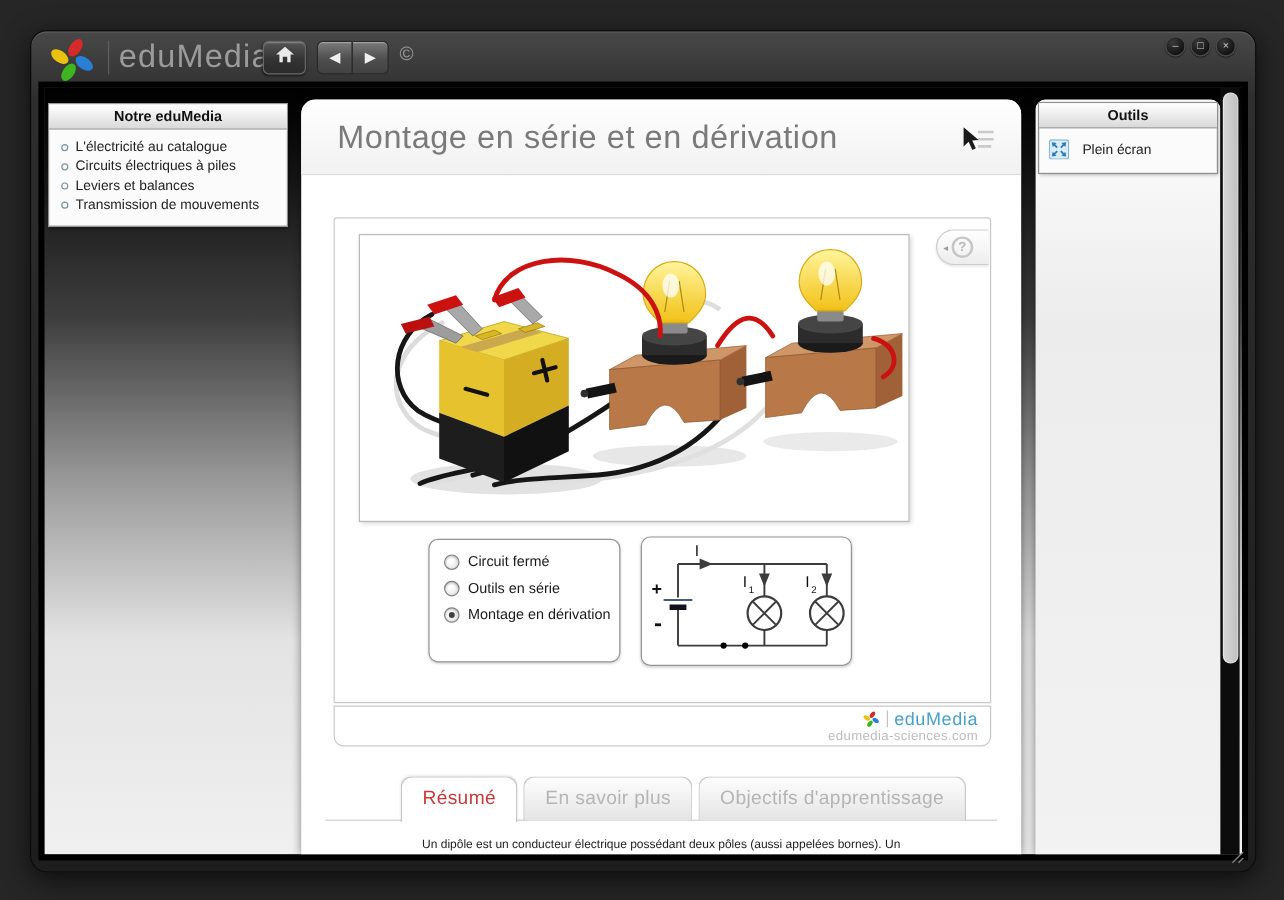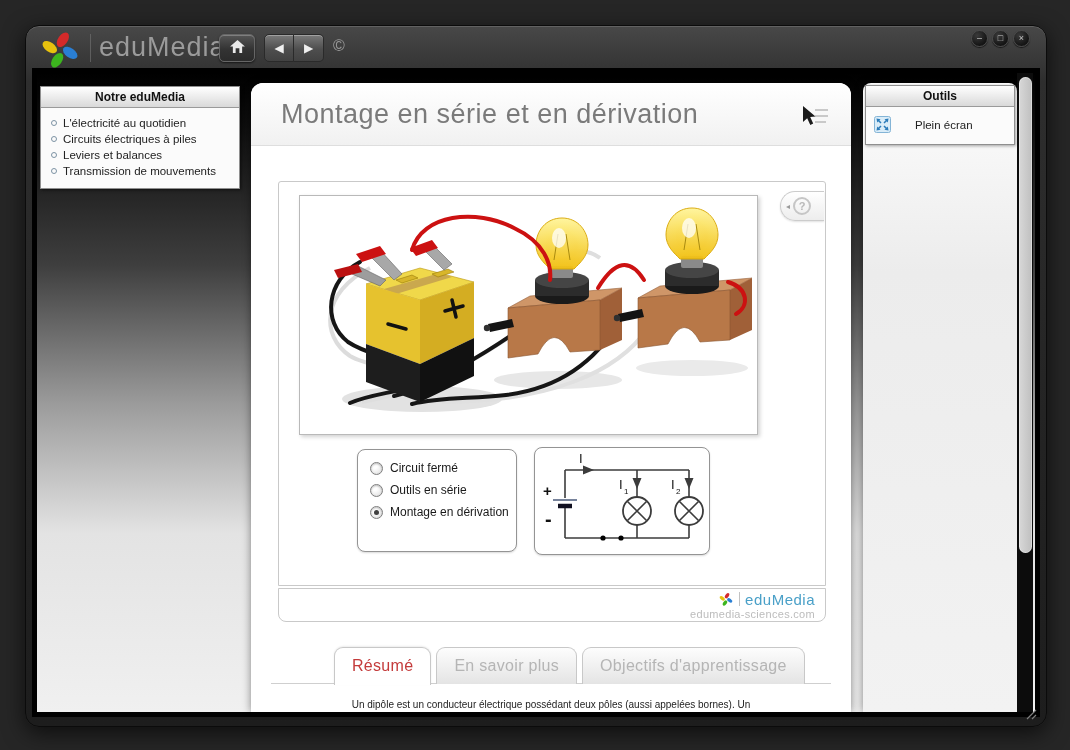--- a/index.html
+++ b/index.html
@@ -101,21 +101,21 @@
   .tab.first { margin-left:63px; }
 
   .body-text { position:absolute; left:0; right:0; top:613px; padding:0 36px; font-size:10px; color:#1d1d1d;
     text-align:center; line-height:18px; }
 
   
   .right-panel { position:absolute; left:826px; top:10px; width:154px; bottom:0;
     background:linear-gradient(#fdfdfd,#ececec 30%,#f2f2f2); border-radius:8px 8px 0 0; box-shadow:0 0 8px rgba(0,0,0,.45); }
   .tools-box { position:absolute; left:2px; right:2px; top:2px; background:#fbfbfb;
     border:1px solid #8f8f8f; box-shadow:1px 1px 3px rgba(0,0,0,.35); }
-  .tool-item { display:flex; align-items:center; gap:24px; padding:9px 8px 11px 8px; font-size:11.5px; color:#222; cursor:pointer; }
+  .tool-item { display:flex; align-items:center; gap:11px; padding:9px 8px 11px 8px; font-size:11.5px; color:#222; cursor:pointer; }
 
   
   .scrollbar { position:absolute; left:980px; top:0; width:16px; bottom:0; background:#0c0c0c; }
   .scroll-thumb { position:absolute; left:1.5px; top:4px; width:13px; height:476px; border-radius:7px;
     background:linear-gradient(90deg,#d8d8d8,#bfbfbf); box-shadow: inset 0 0 0 1px rgba(255,255,255,.4); cursor:pointer; }
 
   .resize-grip { position:absolute; right:9px; bottom:6px; width:14px; height:14px; cursor:nwse-resize; }
 </style>
 </head>
 <body>
@@ -164,21 +164,21 @@
       <div class="win-circle">□</div>
       <div class="win-circle">×</div>
     </div>
   </div>
 
   <div class="content">
 
     <div class="catalog-box">
       <div class="box-header">Notre eduMedia</div>
       <ul class="catalog-list">
-        <li>L'électricité au quotidien</li>
+        <li>L'électricité au catalogue</li>
         <li>Circuits électriques à piles</li>
         <li>Leviers et balances</li>
         <li>Transmission de mouvements</li>
       </ul>
     </div>
 
     <div class="mid-panel">
       <div class="page-header">
         <div class="page-title">Montage en série et en dérivation</div>
         <div class="cursor-menu">

